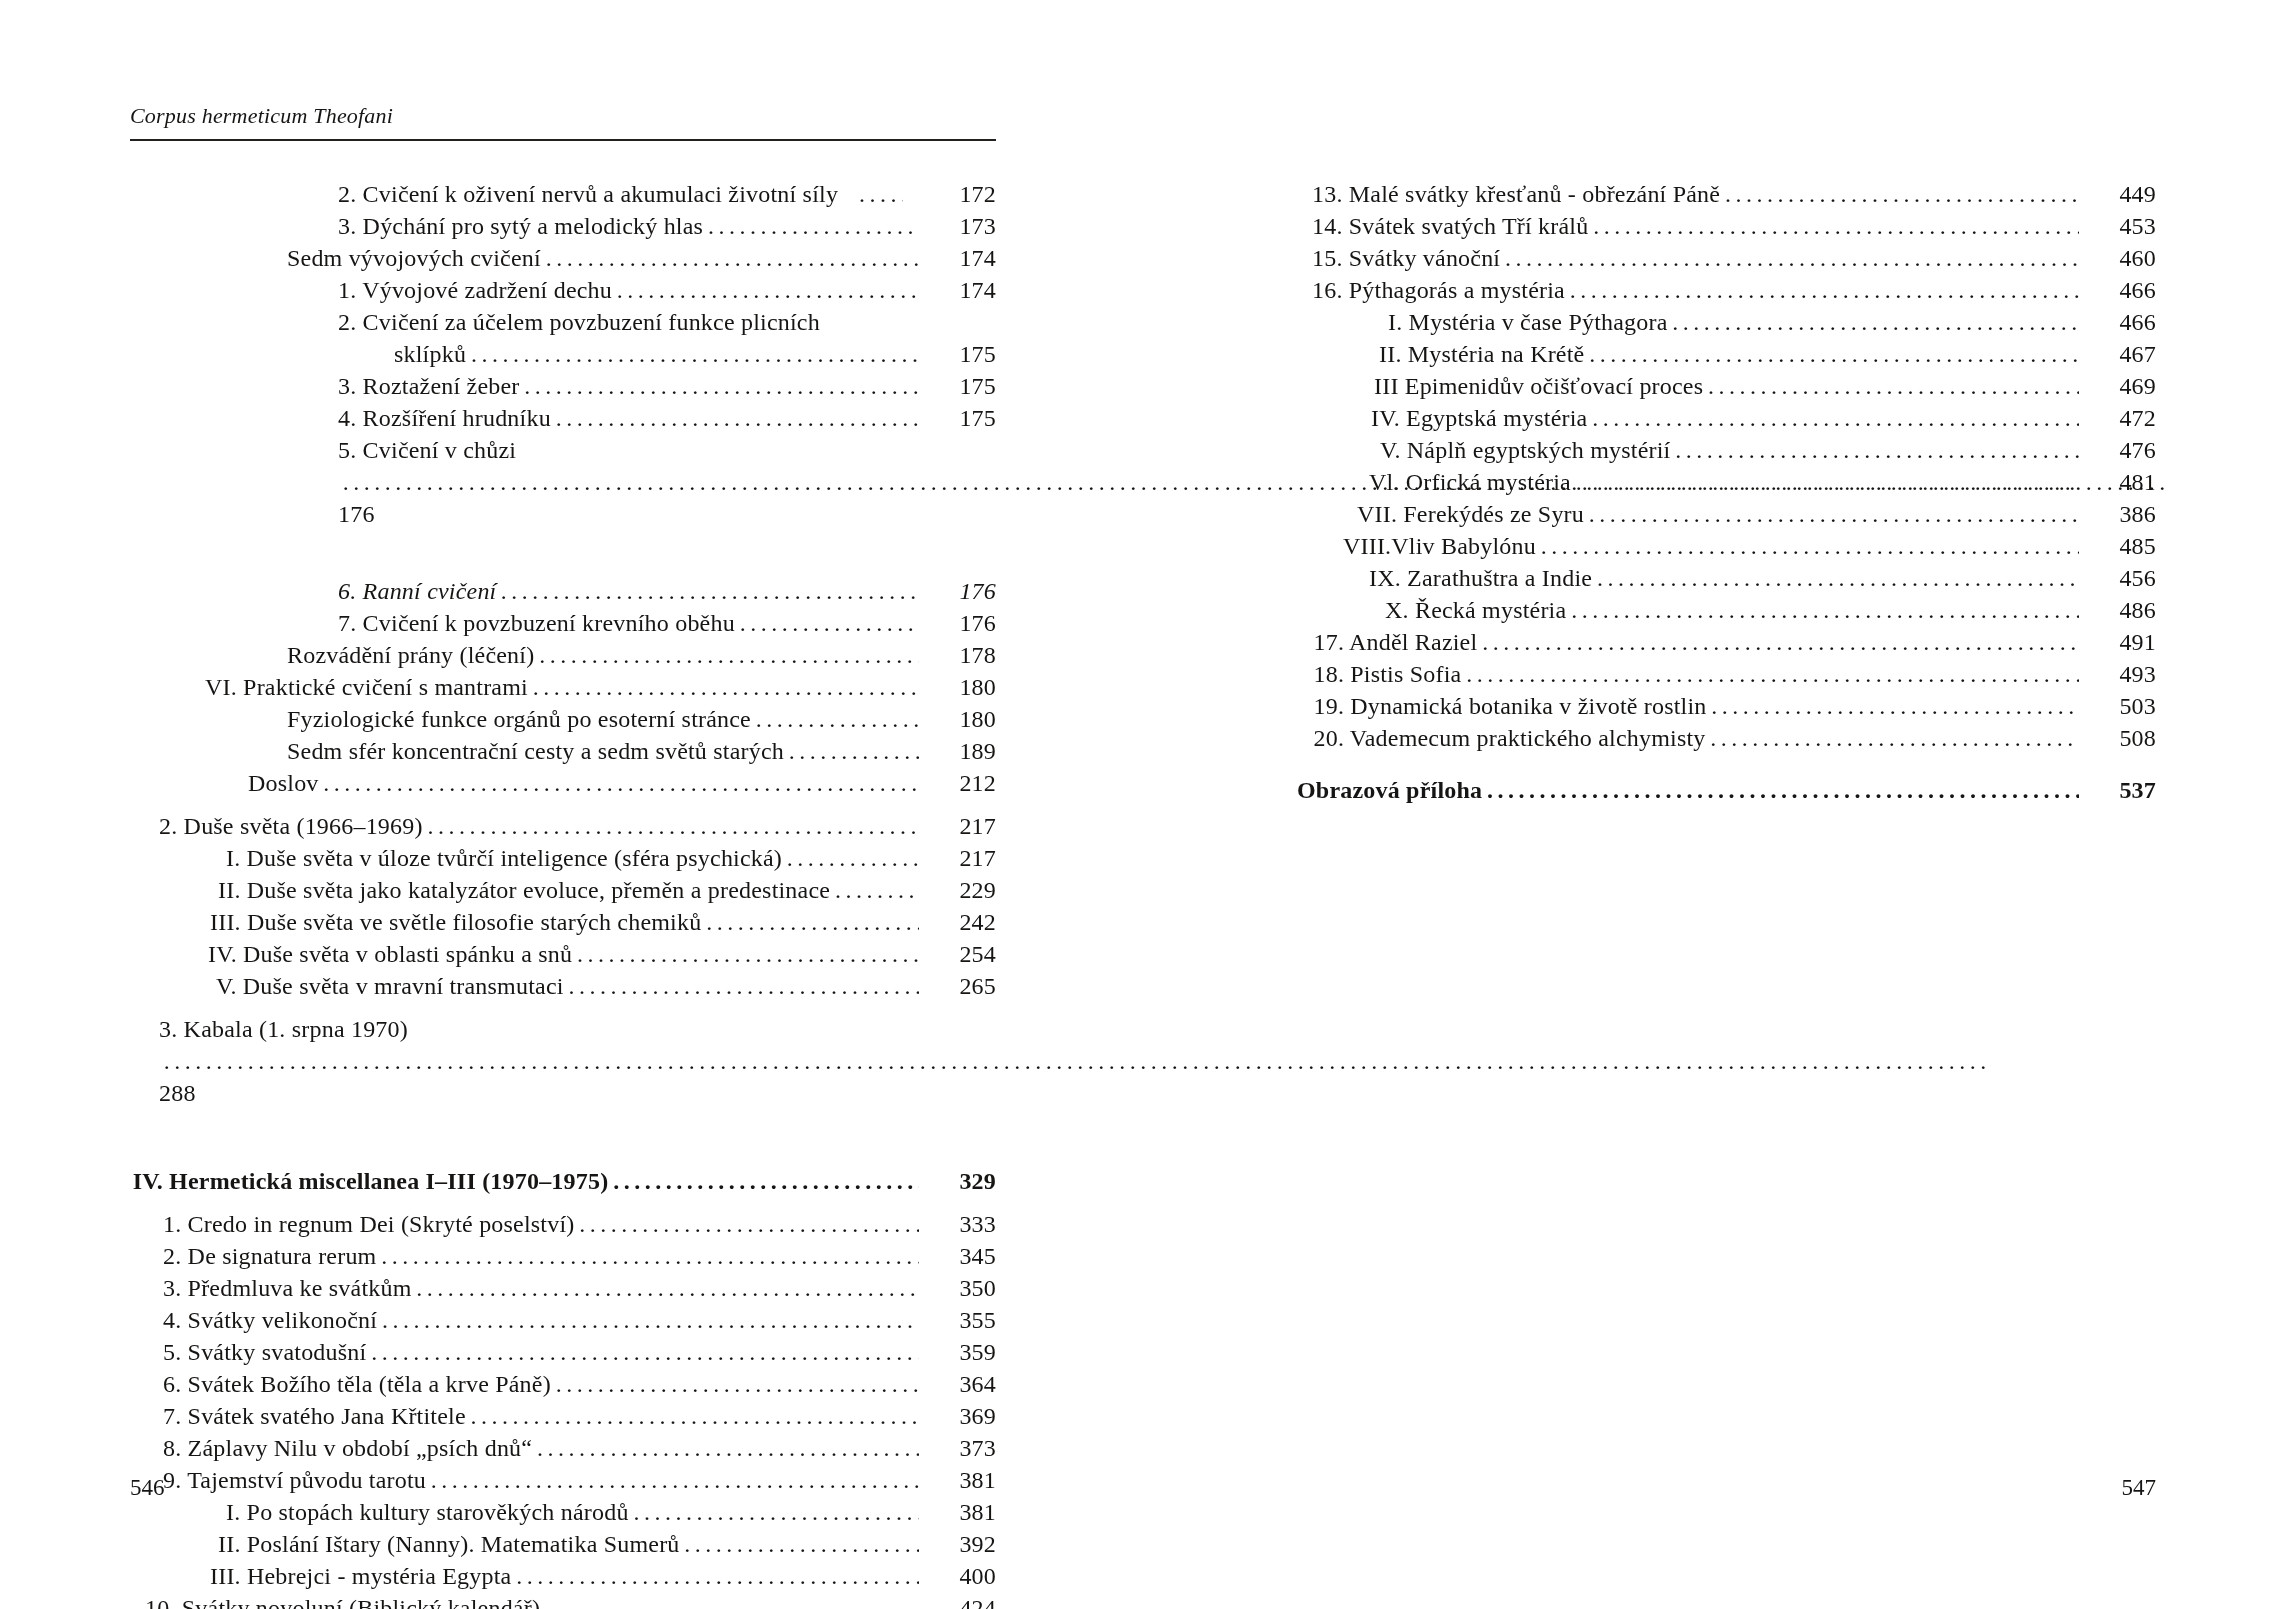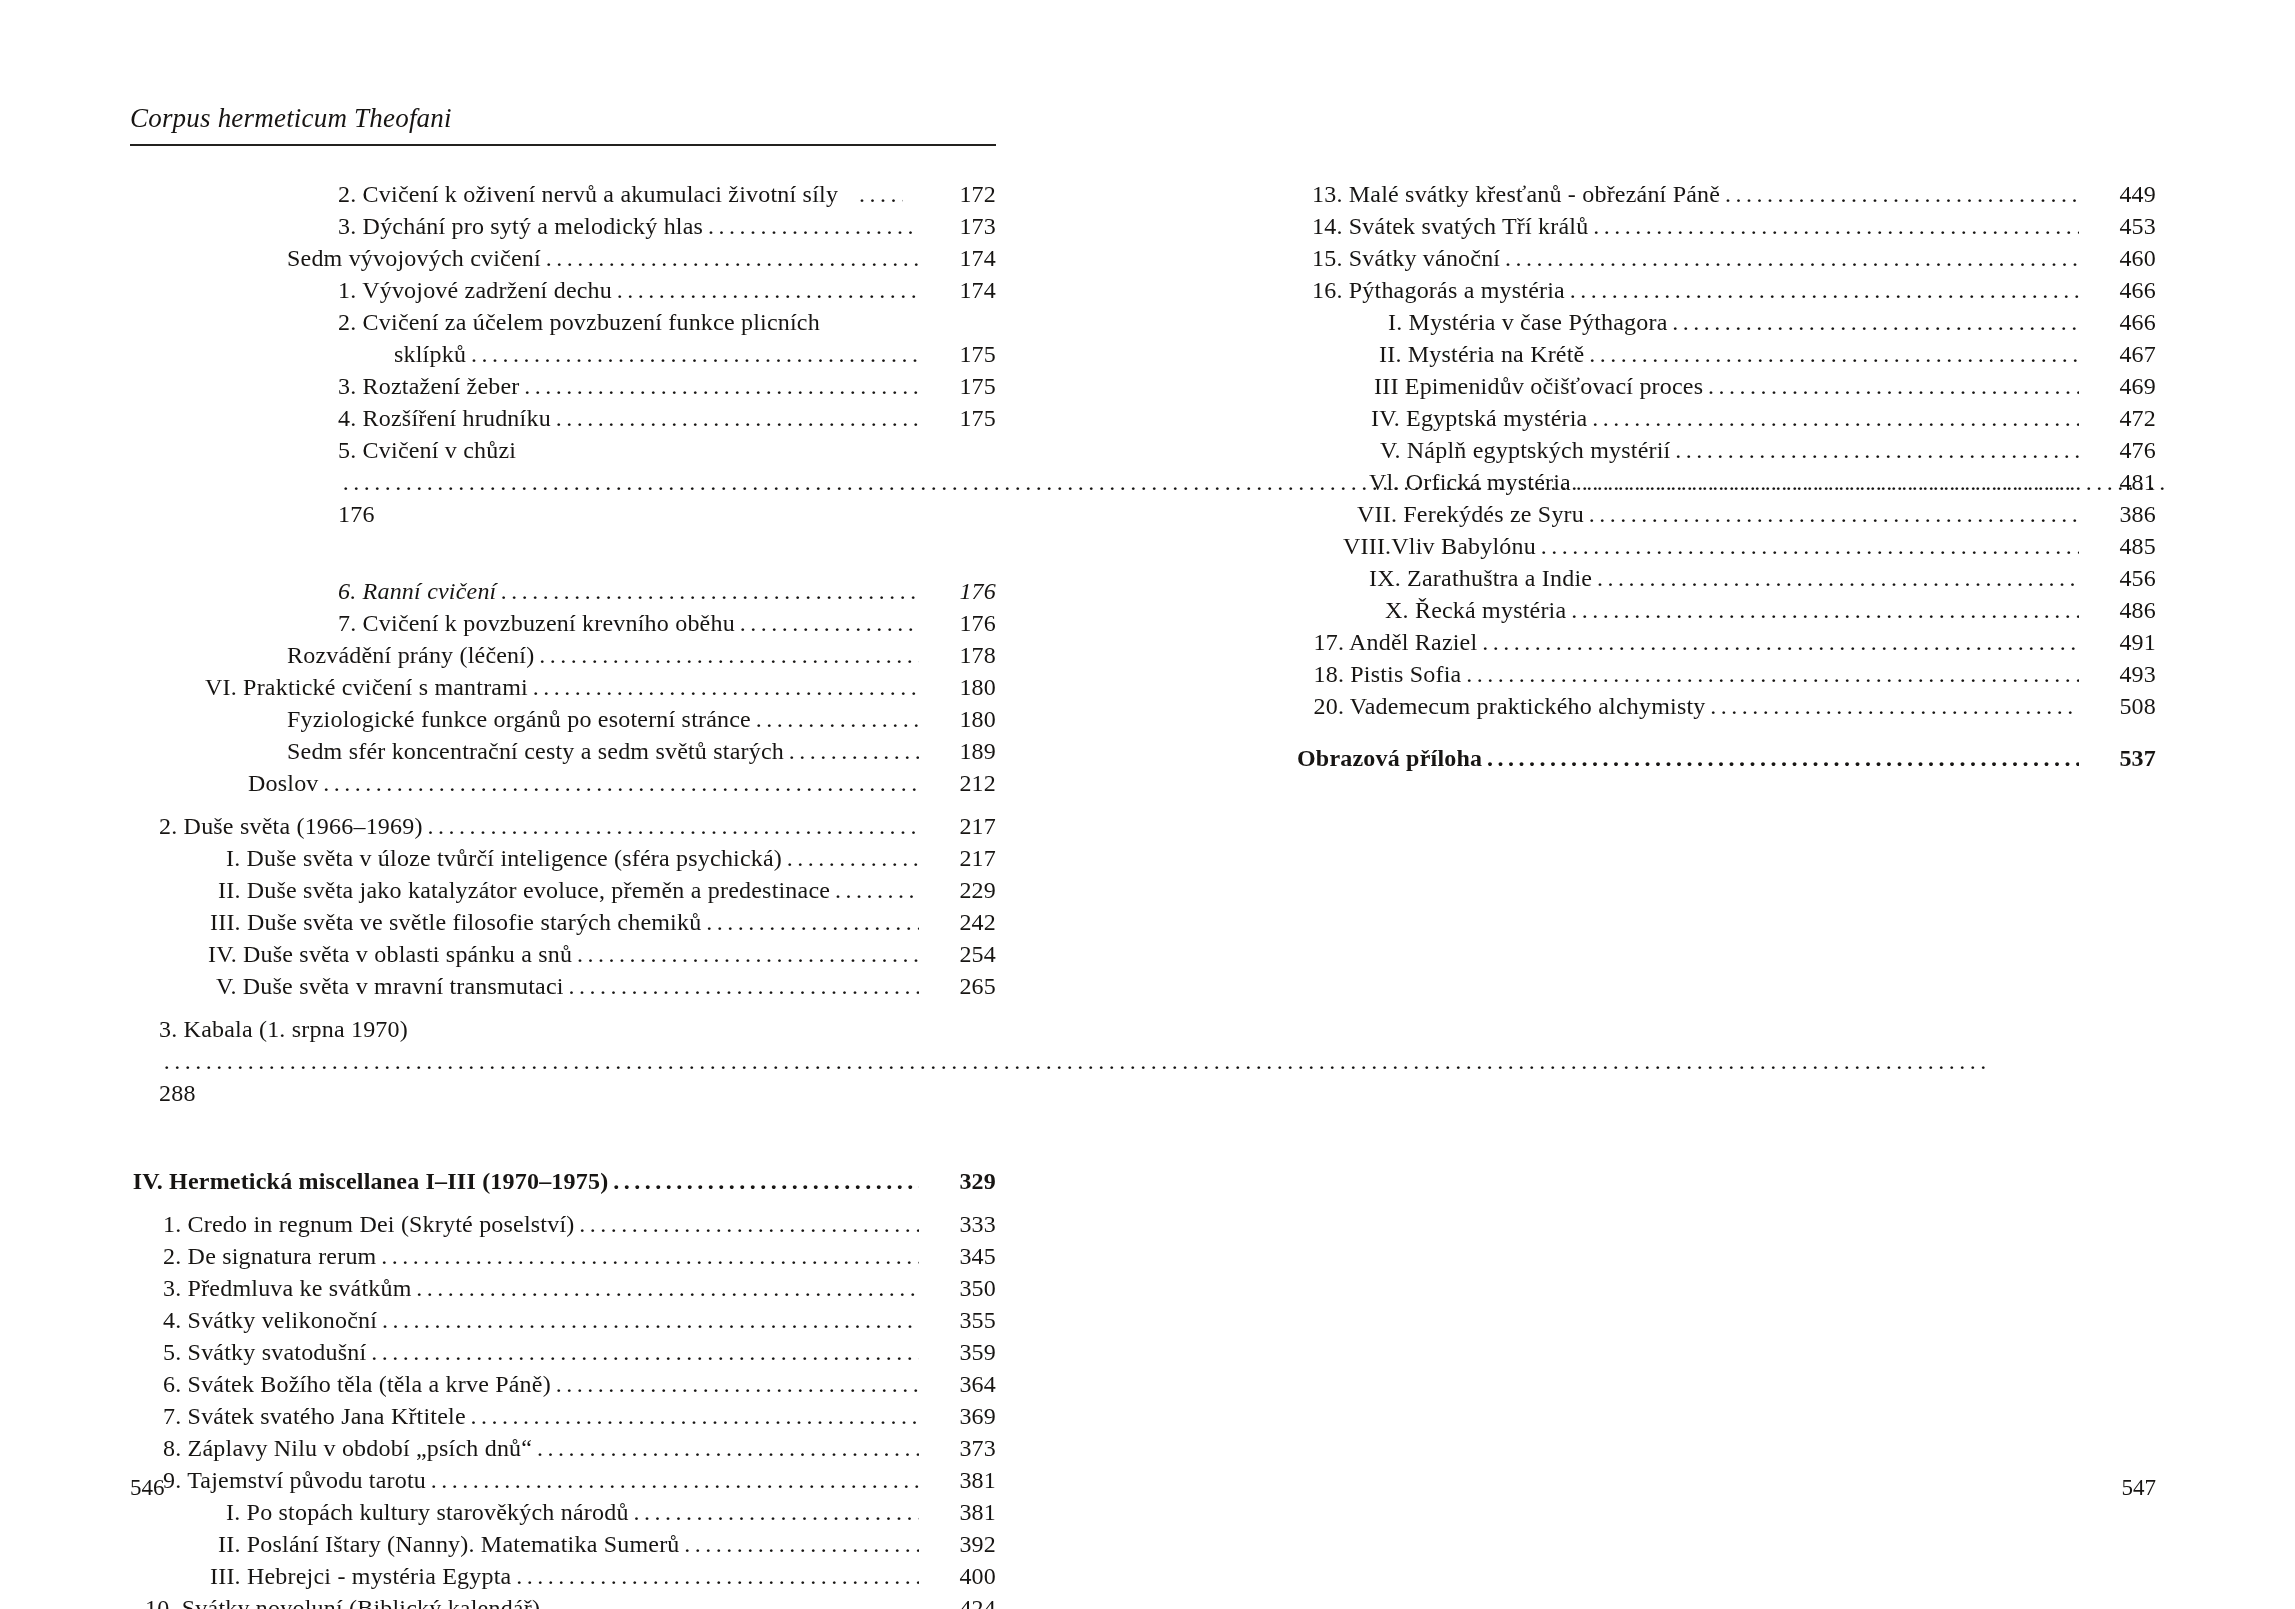--- a/index.html
+++ b/index.html
@@ -15,21 +15,21 @@
     color: #171513;
     overflow: hidden;
   }
 
   .running-head {
     position: absolute;
     left: 130px;
     top: 103px;
     width: 866px;
     font-style: italic;
-    font-size: 27px;
+    font-size: 22px;
     letter-spacing: 0.2px;
     padding-bottom: 9.6px;
     border-bottom: 2.1px solid #23211f;
   }
 
   .toc-col {
     position: absolute;
     top: 178px;
     font-size: 24px;
     letter-spacing: 0.2px;
@@ -353,20 +353,25 @@
       <span class="t">17. Anděl Raziel</span>
       <span class="dots"></span>
       <span class="pg">491</span>
     </div>
     <div class="row" style="padding-left: 16.5px;">
       <span class="t">18. Pistis Sofia</span>
       <span class="dots"></span>
       <span class="pg">493</span>
     </div>
     <div class="row" style="padding-left: 16.5px;">
+      <span class="t">19. Dynamická botanika v životě rostlin</span>
+      <span class="dots"></span>
+      <span class="pg">503</span>
+    </div>
+    <div class="row" style="padding-left: 16.5px;">
       <span class="t">20. Vademecum praktického alchymisty</span>
       <span class="dots"></span>
       <span class="pg">508</span>
     </div>
     <div class="row bold gap2" style="padding-left: 0px;">
       <span class="t">Obrazová příloha</span>
       <span class="dots"></span>
       <span class="pg">537</span>
     </div>
   </div>

